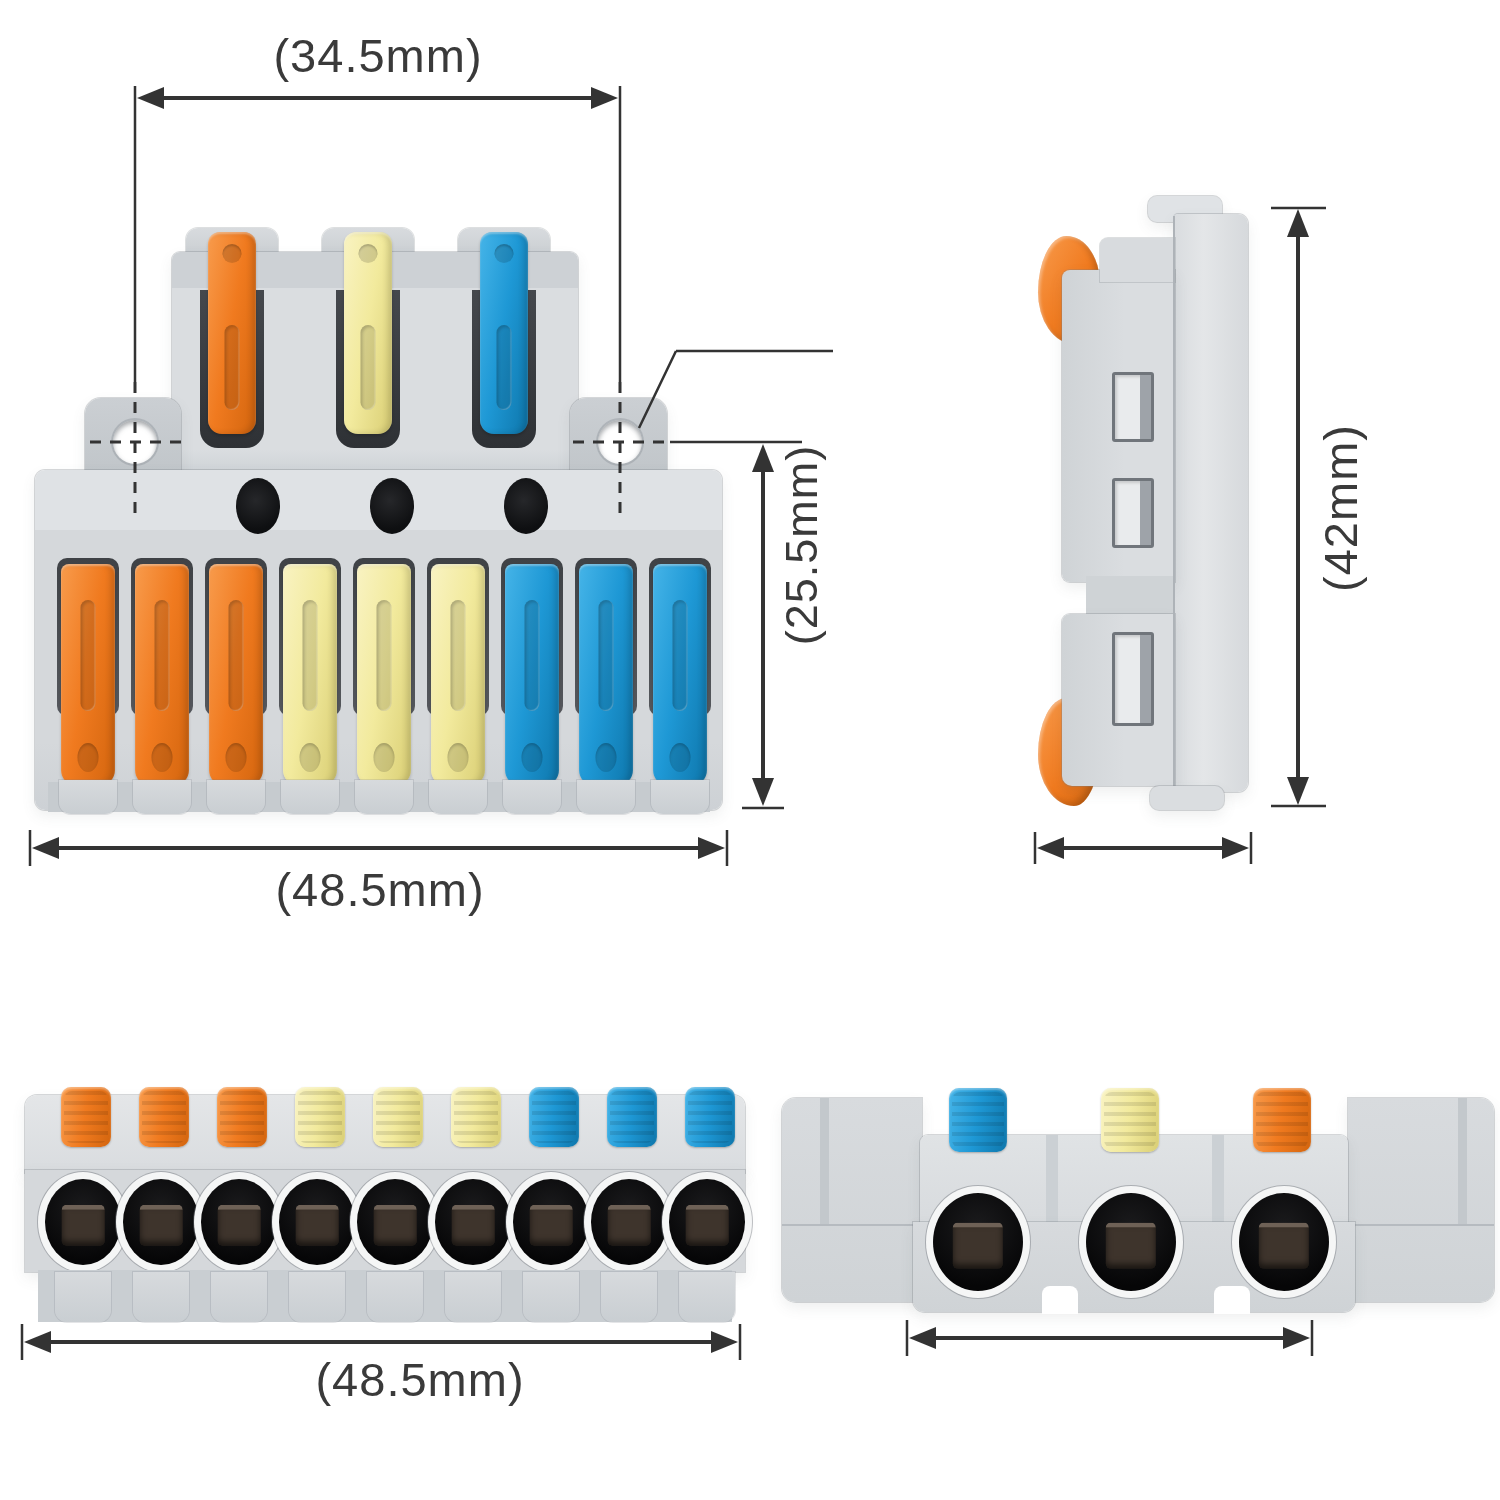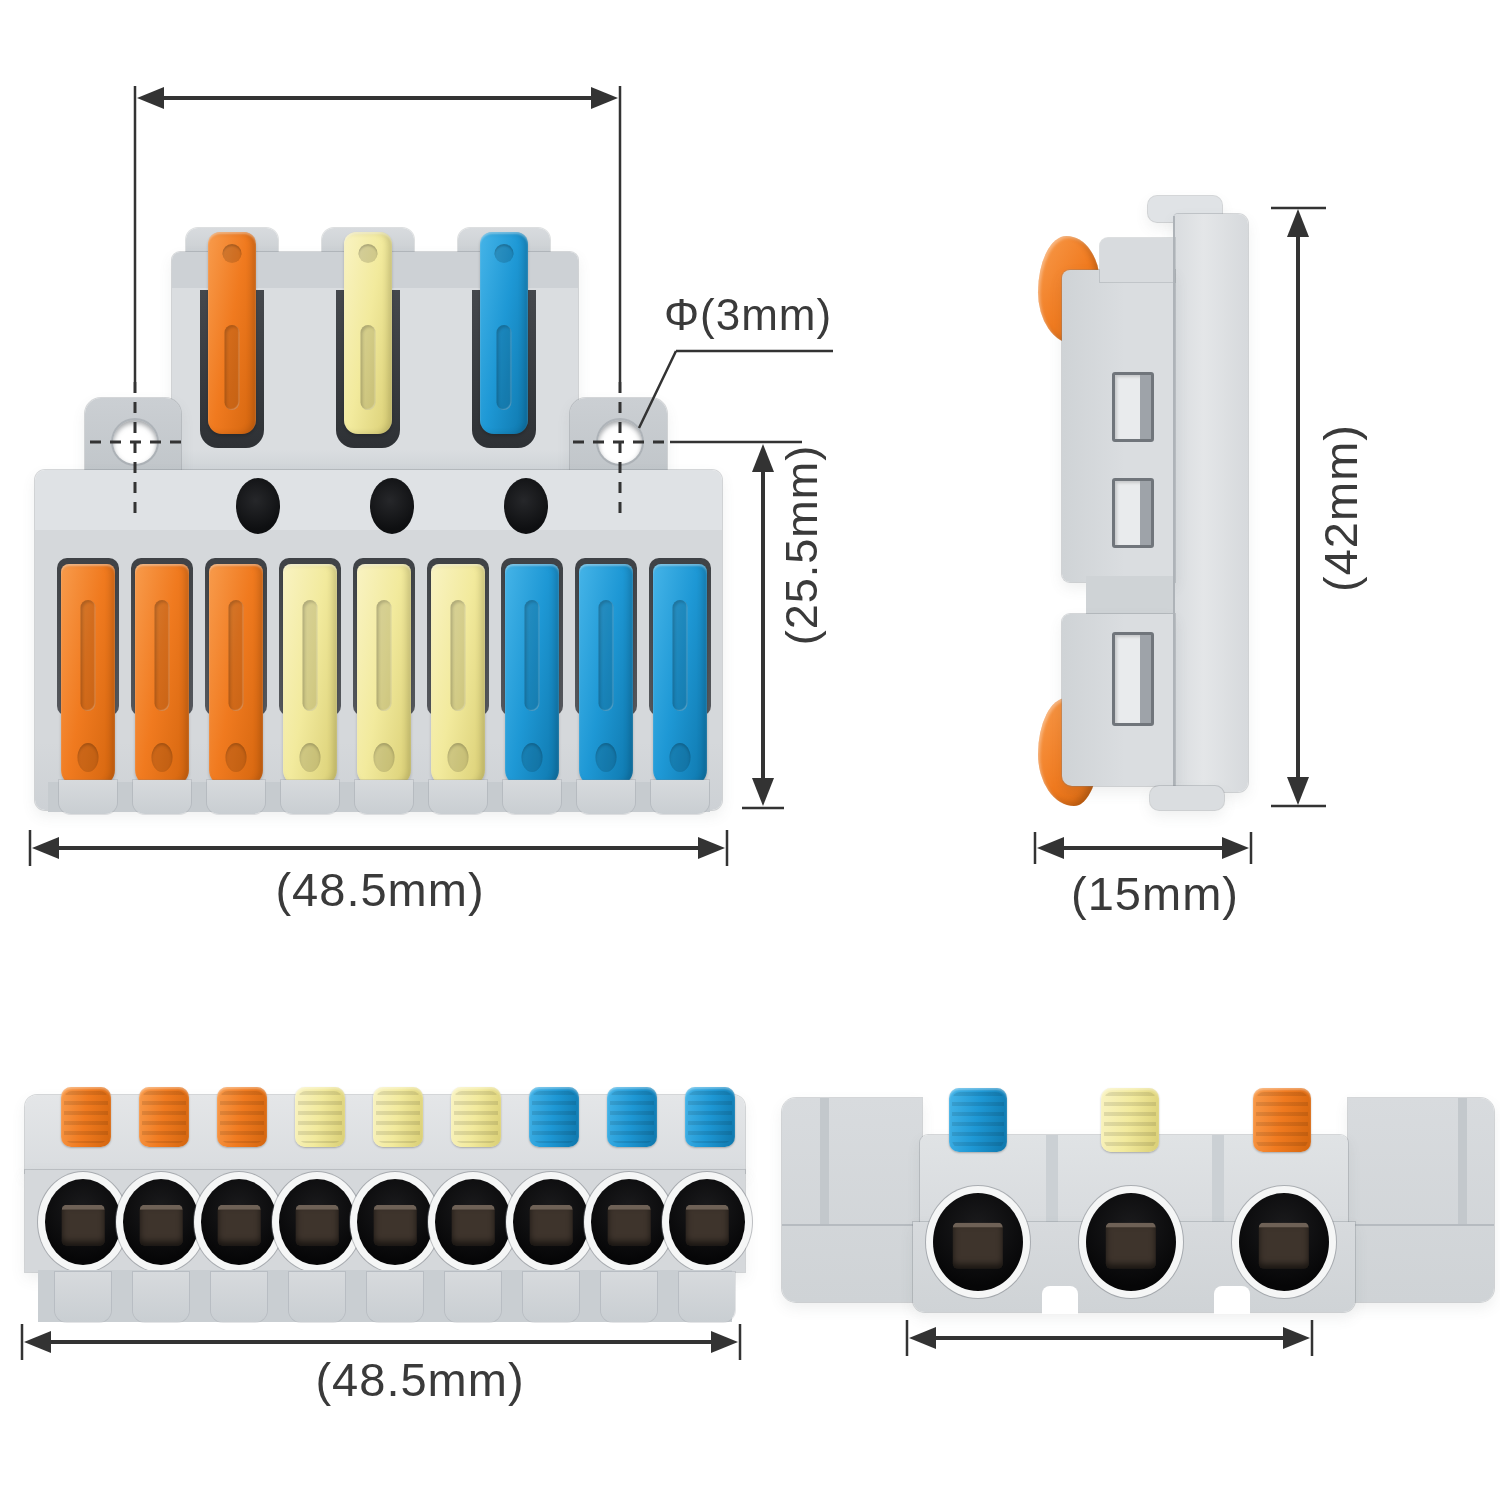--- a/index.html
+++ b/index.html
@@ -349,19 +349,18 @@
       <polygon points="24,1342 51,1331 51,1353" stroke="none"></polygon>
       <polygon points="738,1342 711,1331 711,1353" stroke="none"></polygon>
 
       <path d="M907 1320 V1356 M1312 1320 V1356" stroke-width="2.5" fill="none"></path>
       <path d="M932 1338 H1287" fill="none" stroke-width="4"></path>
       <polygon points="909,1338 936,1327 936,1349" stroke="none"></polygon>
       <polygon points="1310,1338 1283,1327 1283,1349" stroke="none"></polygon>
     </g>
   </svg>
 
-  <div class="dim-label" style="left:648px;top:290px;width:200px;font-size:44px;">Φ(3mm)</div>
+  <div class="dim-label" style="left:203px;top:28px;width:350px;">(34.5mm)</div>
   <div class="dim-label rot" style="left:802px;top:545px;font-size:45px;">(25.5mm)</div>
   <div class="dim-label" style="left:205px;top:862px;width:350px;">(48.5mm)</div>
   <div class="dim-label rot" style="left:1340px;top:508px;">(42mm)</div>
-  <div class="dim-label" style="left:1010px;top:866px;width:290px;">(15mm)</div>
   <div class="dim-label" style="left:245px;top:1352px;width:350px;">(48.5mm)</div>
 </div>
 
 </body></html>

